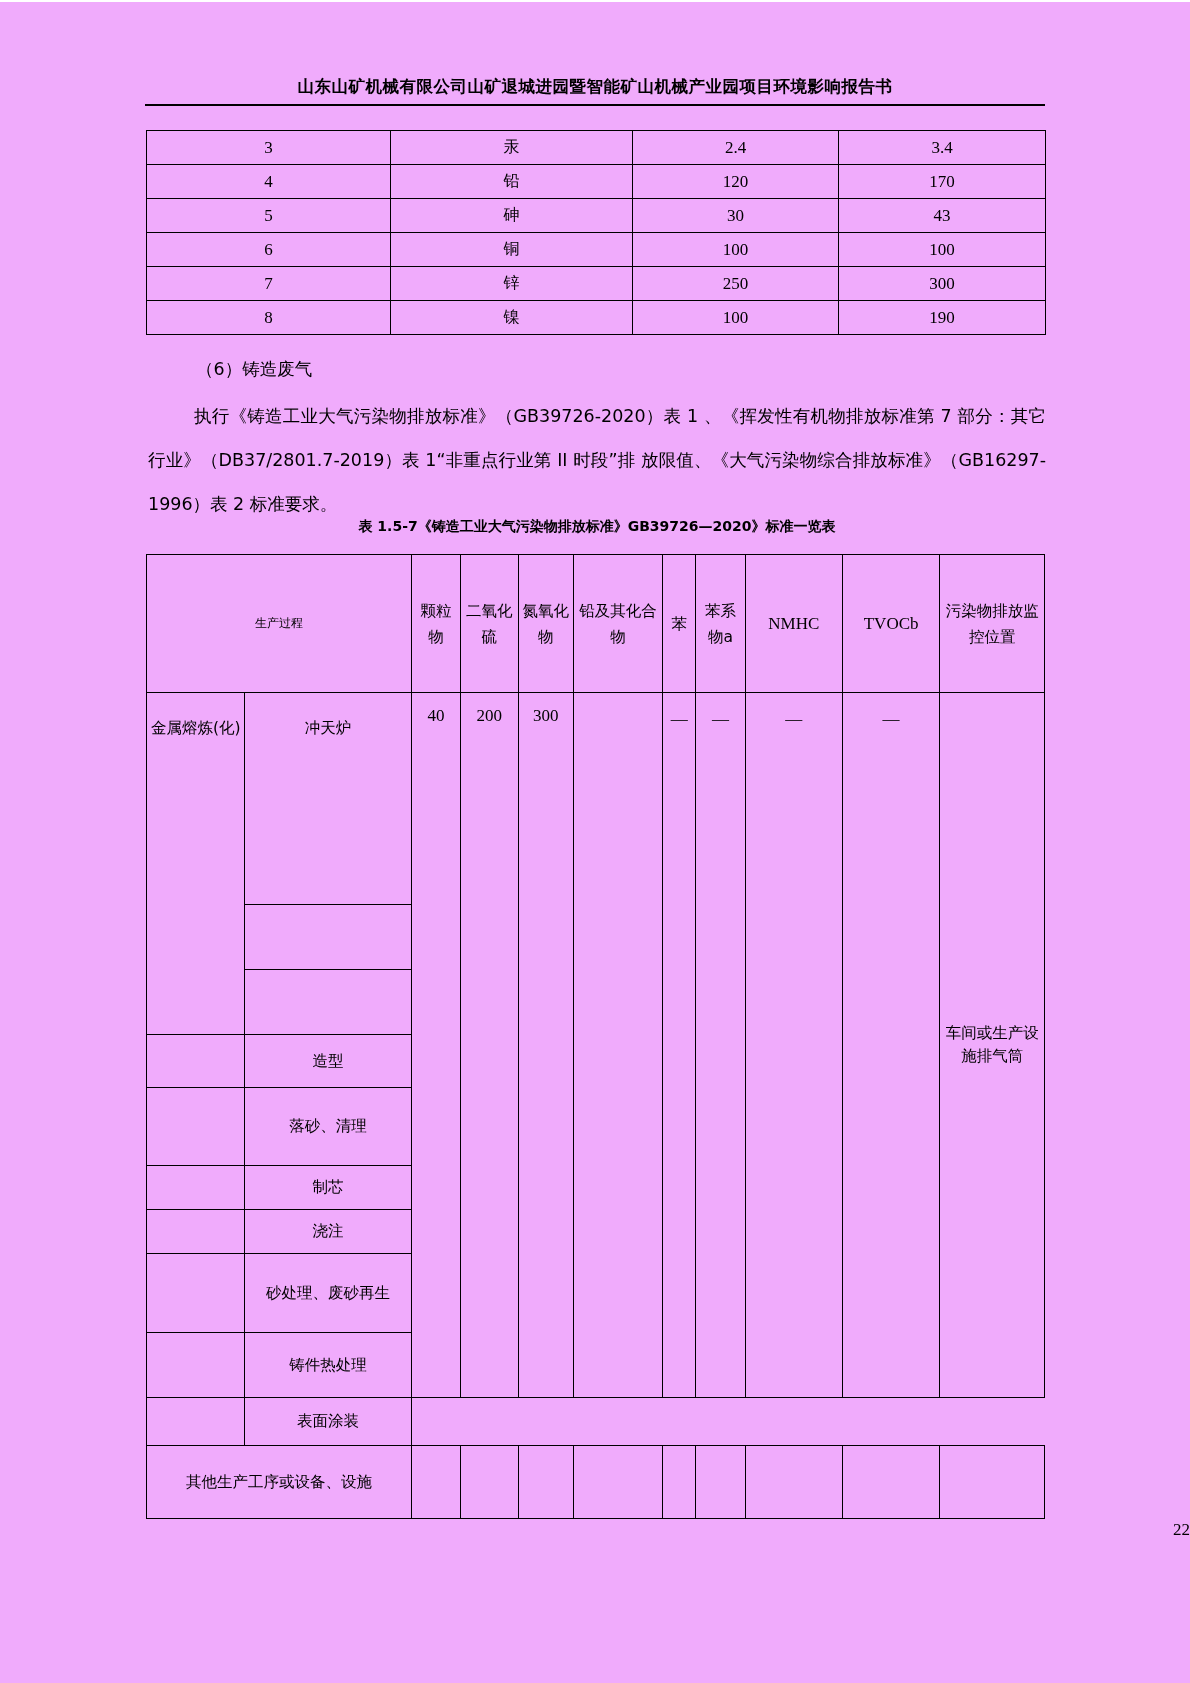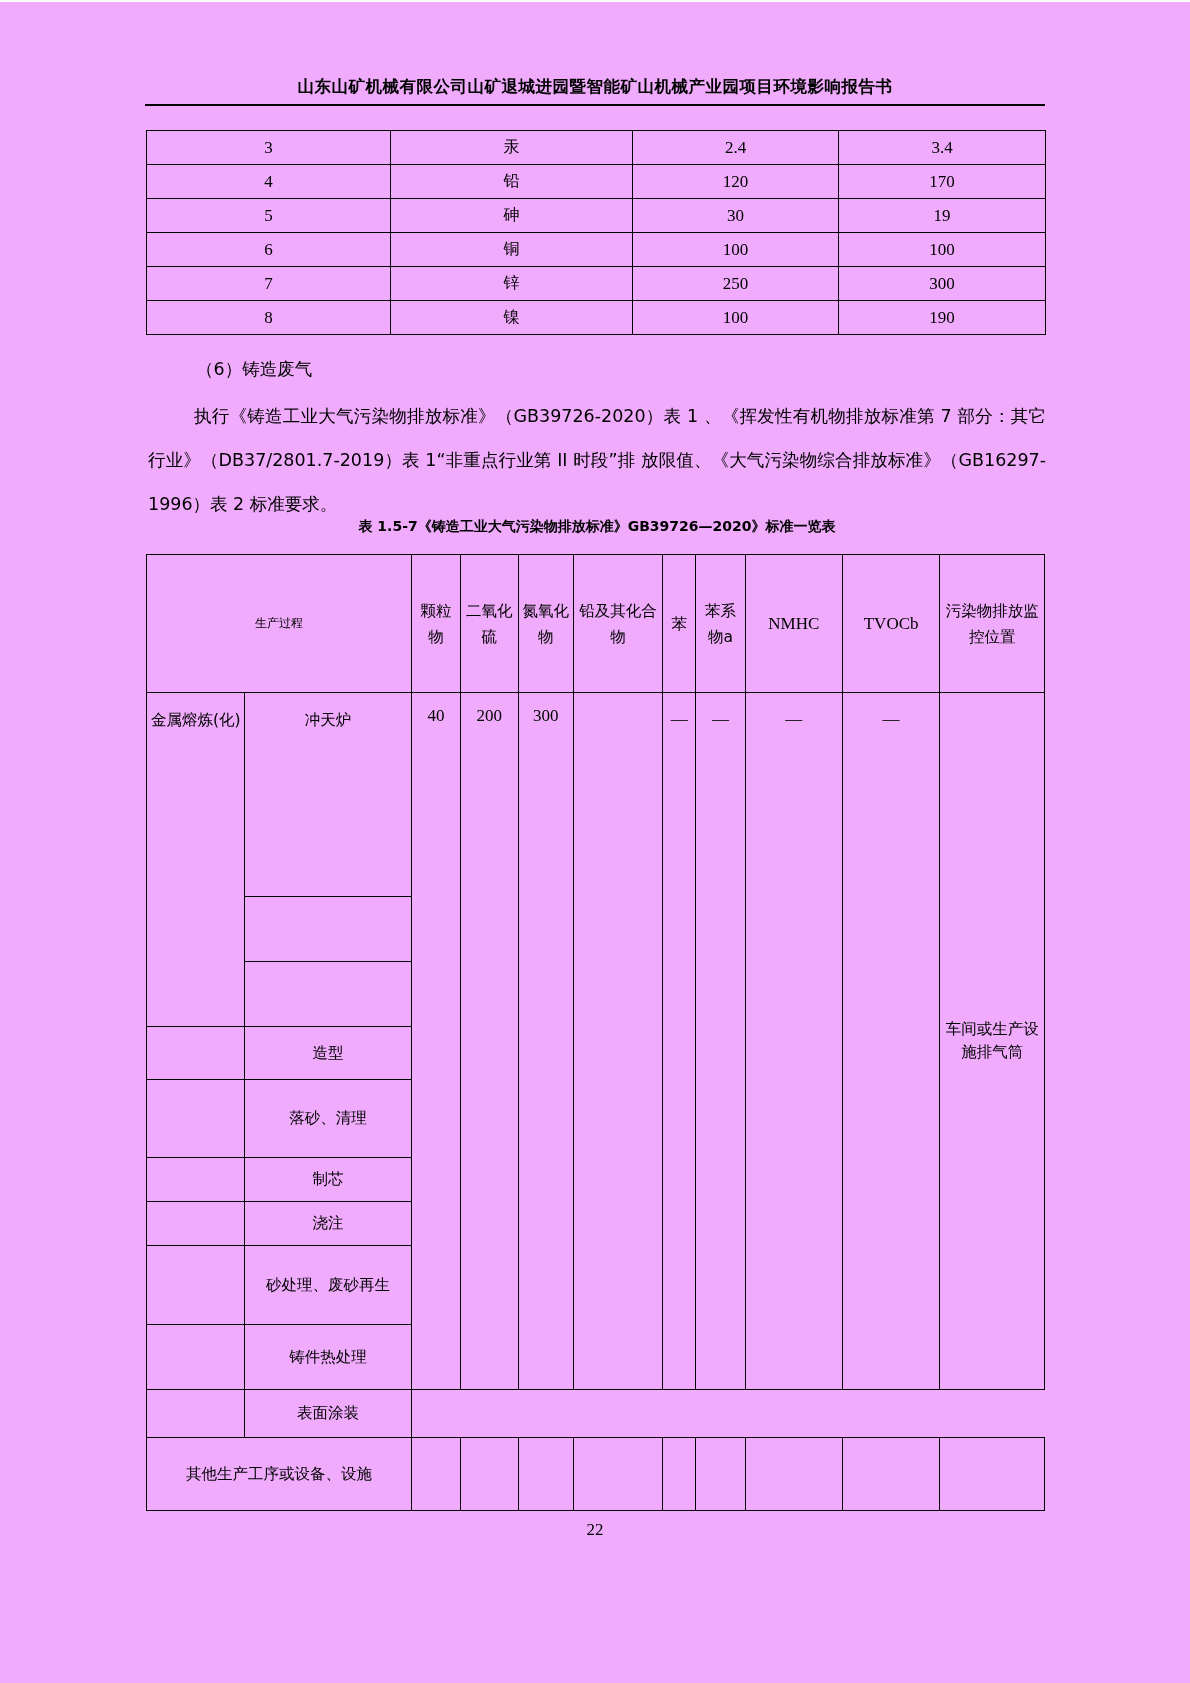--- a/index.html
+++ b/index.html
@@ -121,21 +121,21 @@
   }
   .tbl-std td.vert {
     font-size: 15.5px;
     line-height: 26px;
     word-break: break-all;
     padding: 8px 4px;
     vertical-align: top;
   }
   .tbl-std td.top {
     vertical-align: top;
-    padding-top: 16px;
+    padding-top: 24px;
   }
   .tbl-std td.dash {
     vertical-align: top;
     padding-top: 14px;
     font-family: "Liberation Serif", serif;
     font-size: 17px;
   }
   .tbl-std td.hdr {
     vertical-align: middle;
     padding: 6px 3px;
@@ -143,21 +143,21 @@
   .tbl-std .proc {
     font-size: 12px;
   }
   .tbl-std .blank { }
 
   .pageno {
     position: absolute;
     top: 1518px;
     left: 0;
     width: 1190px;
-    text-align: center;
+    text-align: right;
     font-family: "Liberation Serif", serif;
     font-size: 17px;
   }
 </style>
 </head>
 <body>
 
 <div class="page">
 
   <div class="header">山东山矿机械有限公司山矿退城进园暨智能矿山机械产业园项目环境影响报告书</div>
@@ -180,21 +180,21 @@
       <tr>
         <td>4</td>
         <td class="cn">铅</td>
         <td>120</td>
         <td>170</td>
       </tr>
       <tr>
         <td>5</td>
         <td class="cn">砷</td>
         <td>30</td>
-        <td>19</td>
+        <td>43</td>
       </tr>
       <tr>
         <td>6</td>
         <td class="cn">铜</td>
         <td>100</td>
         <td>100</td>
       </tr>
       <tr>
         <td>7</td>
         <td class="cn">锌</td>

